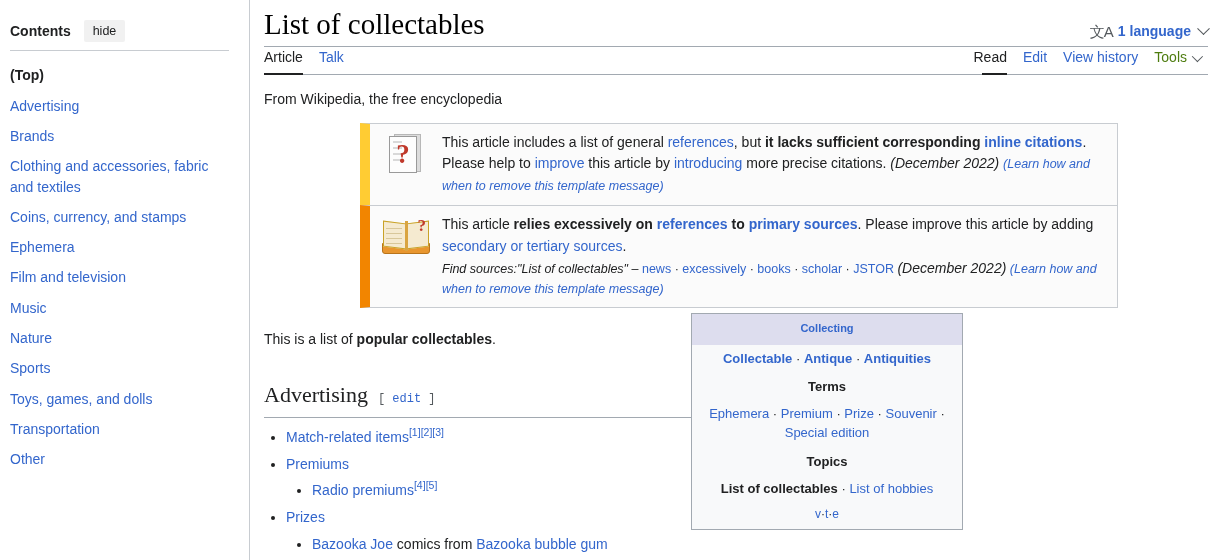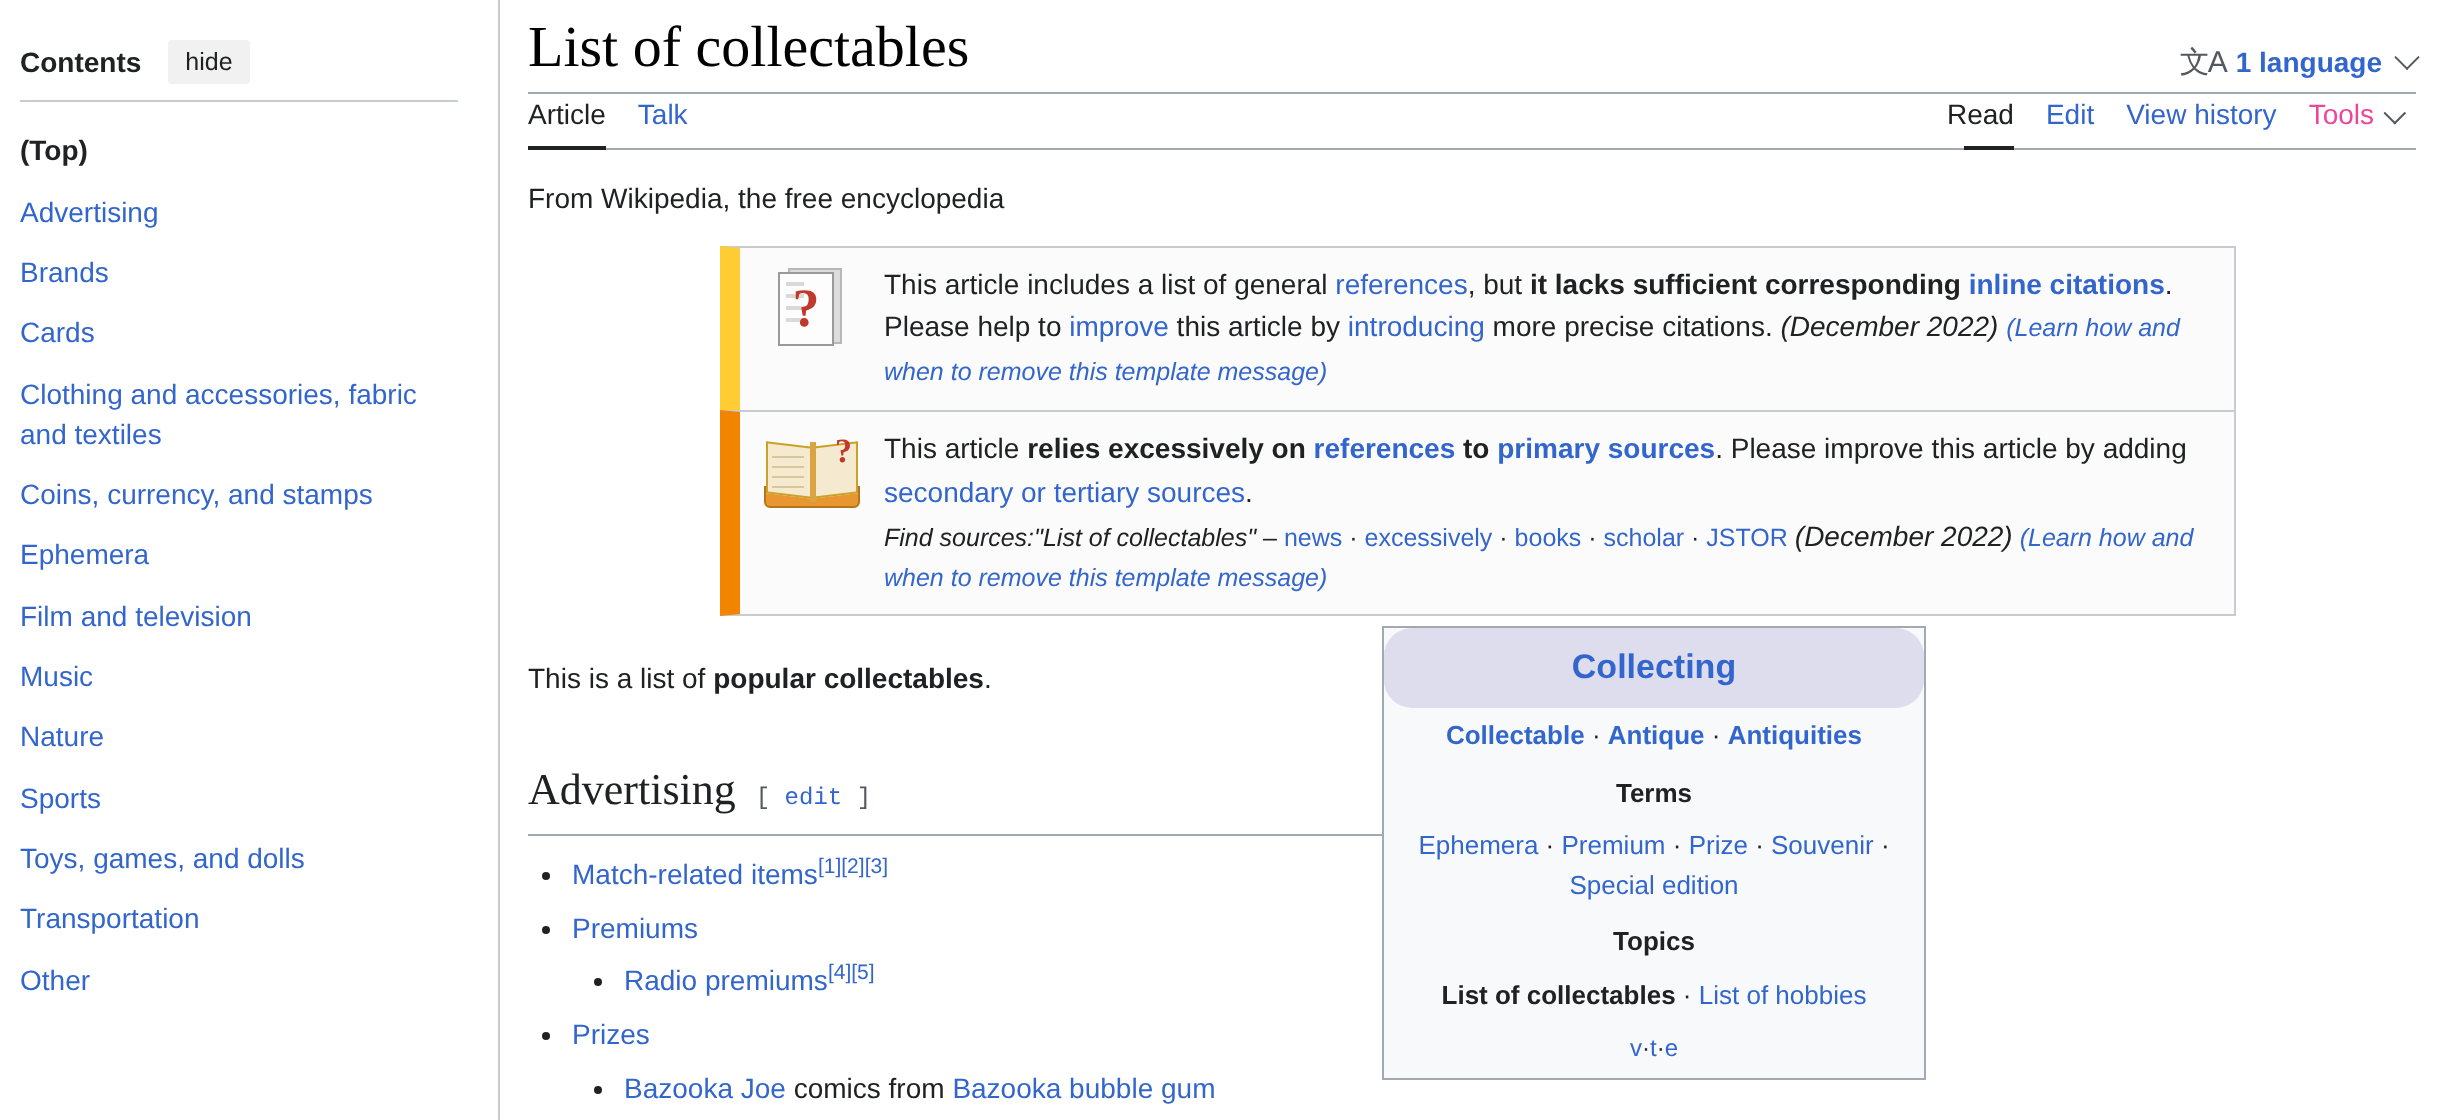--- a/index.html
+++ b/index.html
@@ -108,21 +108,21 @@
   }
   .tab:first-child { padding-left: 0; }
   .tab.active { color: #202122; }
   .tab.active::after {
     content: ""; position: absolute;
     left: 0; right: 8px; bottom: -1px;
     height: 2px; background: #202122;
   }
   .tabs-left .tab.active::after { left: 0; right: 8px; }
   .tabs-right .tab.active::after { left: 8px; right: 8px; }
-  .tab.plain { color: #ec4899; }
+  .tab.plain { color: #4d7c0f; }
   .tab-chev {
     display: inline-block; width: 8px; height: 8px;
     border-right: 1.5px solid #54595d;
     border-bottom: 1.5px solid #54595d;
     transform: rotate(45deg) translateY(-2px);
     margin-left: 5px;
   }
 
   .siteSub {
     font-size: 14px; color: #202122;
@@ -227,23 +227,22 @@
     position: absolute; left: 691px; top: 313px;
     width: 272px;
     border: 1px solid #a2a9b1;
     background: #f8f9fa;
     font-size: 13px;
     text-align: center;
   }
   .ib-title {
     background: #ddddee;
     color: #0b0080;
-    font-weight: bold; font-size: 17px;
+    font-weight: bold; font-size: 11px;
     padding: 6px 4px 7px 4px;
-    border-radius: 14px;
   }
   .ib-title a { color: #3366cc; text-decoration: none; }
   .ib-row { padding: 4px 8px; line-height: 1.5; }
   .ib-links a { color: #3366cc; font-weight: bold; text-decoration: none; cursor: pointer; }
   .ib-header { font-weight: bold; color: #202122; padding: 5px 8px 2px 8px; }
   .ib-plain a { color: #3366cc; text-decoration: none; cursor: pointer; }
   .ib-self { font-weight: bold; color: #202122; }
   .ib-nav {
     text-align: center; padding: 3px 8px 5px 8px;
     font-size: 12px; color: #3366cc;
@@ -264,23 +263,20 @@
     <div class="toc-divider"></div>
     <ul class="toc-list">
       <li>
           <a class="toc-link top">(Top)</a>
         </li>
       <li>
           <a class="toc-link">Advertising</a>
         </li>
       <li>
           <a class="toc-link">Brands</a>
-        </li>
-      <li>
-          <a class="toc-link">Cards</a>
         </li>
       <li>
           <a class="toc-link">Clothing and accessories, fabric and textiles</a>
         </li>
       <li>
           <a class="toc-link">Coins, currency, and stamps</a>
         </li>
       <li>
           <a class="toc-link">Ephemera</a>
         </li>

